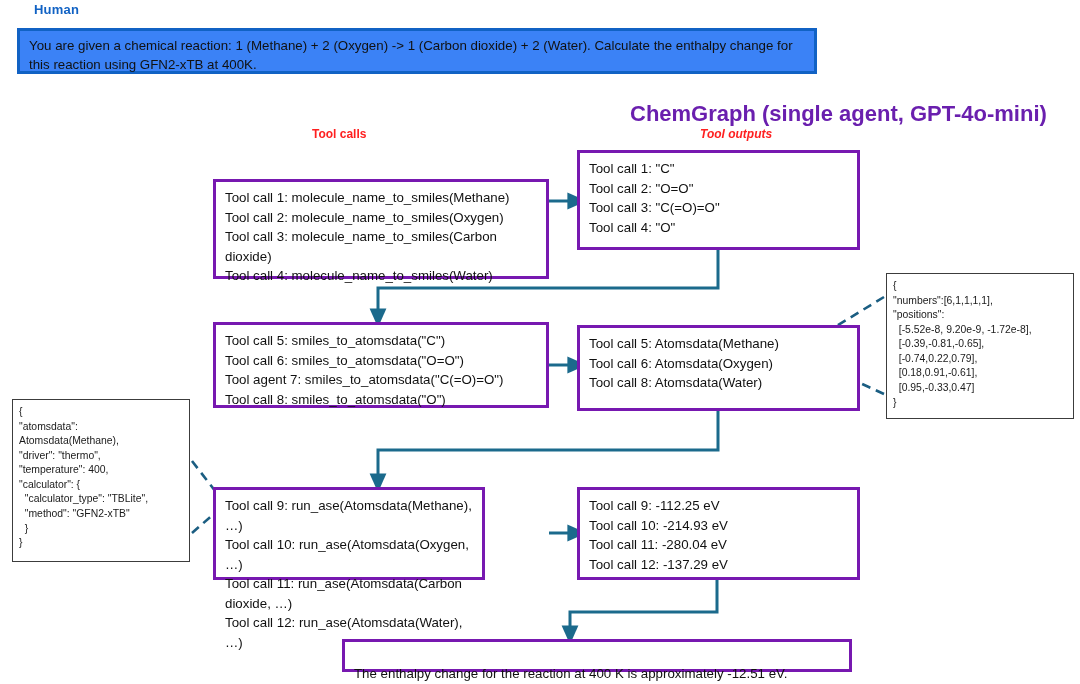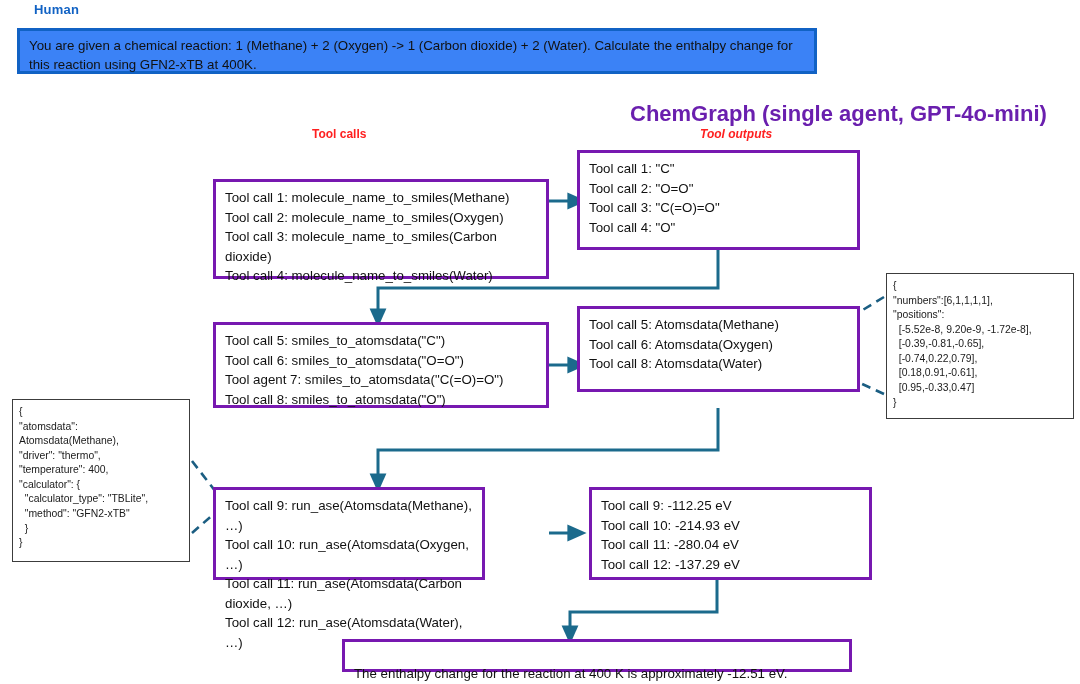--- a/index.html
+++ b/index.html
@@ -83,24 +83,24 @@
     color: #111111;
     padding: 6px 8px 4px 9px;
   }
   .pbox .ln { white-space: pre-wrap; }
 
   
   #box-calls-1  { left: 213px; top: 154px; width: 336px; height: 100px; margin-top: 25px; }
   #box-out-1    { left: 577px; top: 150px; width: 283px; height: 100px; }
   
   #box-calls-2  { left: 213px; top: 322px; width: 336px; height: 86px; }
-  #box-out-2    { left: 577px; top: 306px; width: 283px; height: 86px; }
+  #box-out-2    { left: 577px; top: 325px; width: 283px; height: 86px; }
   
   #box-calls-3  { left: 213px; top: 487px; width: 272px; height: 93px; }
-  #box-out-3    { left: 577px; top: 487px; width: 283px; height: 93px; margin-left: 12px; }
+  #box-out-3    { left: 577px; top: 487px; width: 283px; height: 93px; }
   
   #box-final    { left: 342px; top: 639px; width: 510px; height: 33px; padding-top: 22px; }
 
   
   .gbox {
     position: absolute;
     border: 1.6px solid #3c3c3c;
     background: #ffffff;
     box-sizing: border-box;
     font-size: 10.4px;

